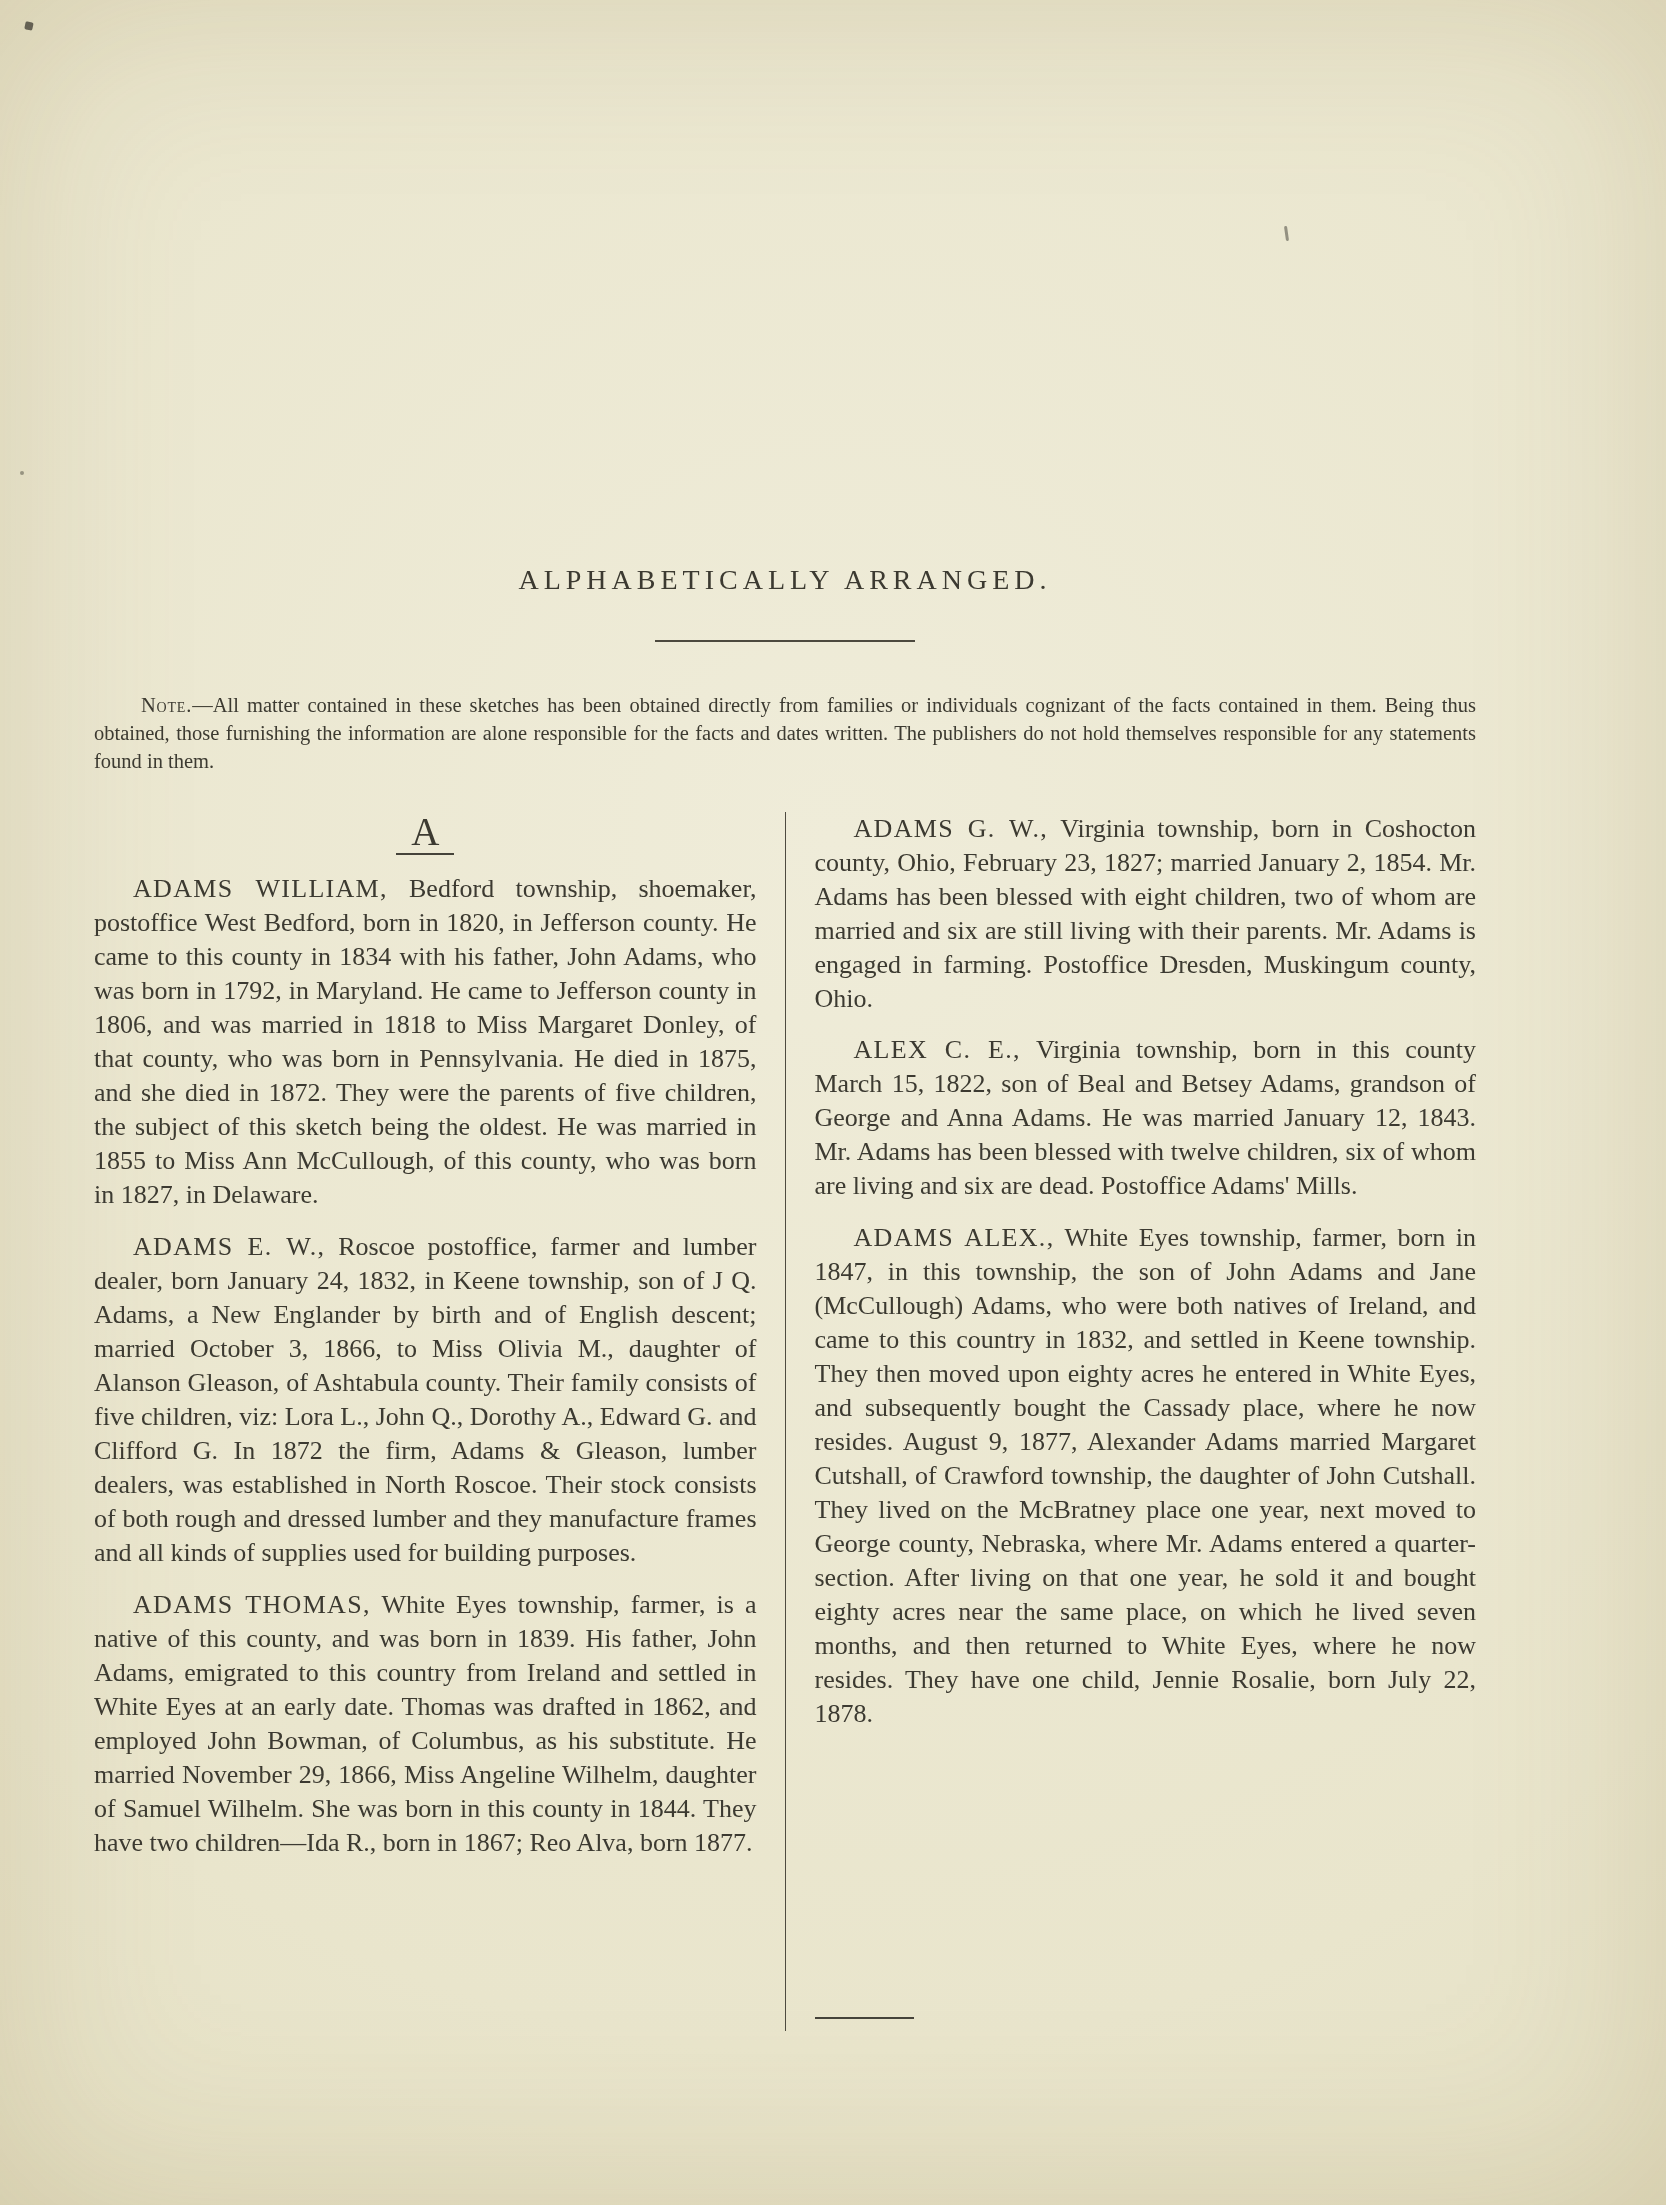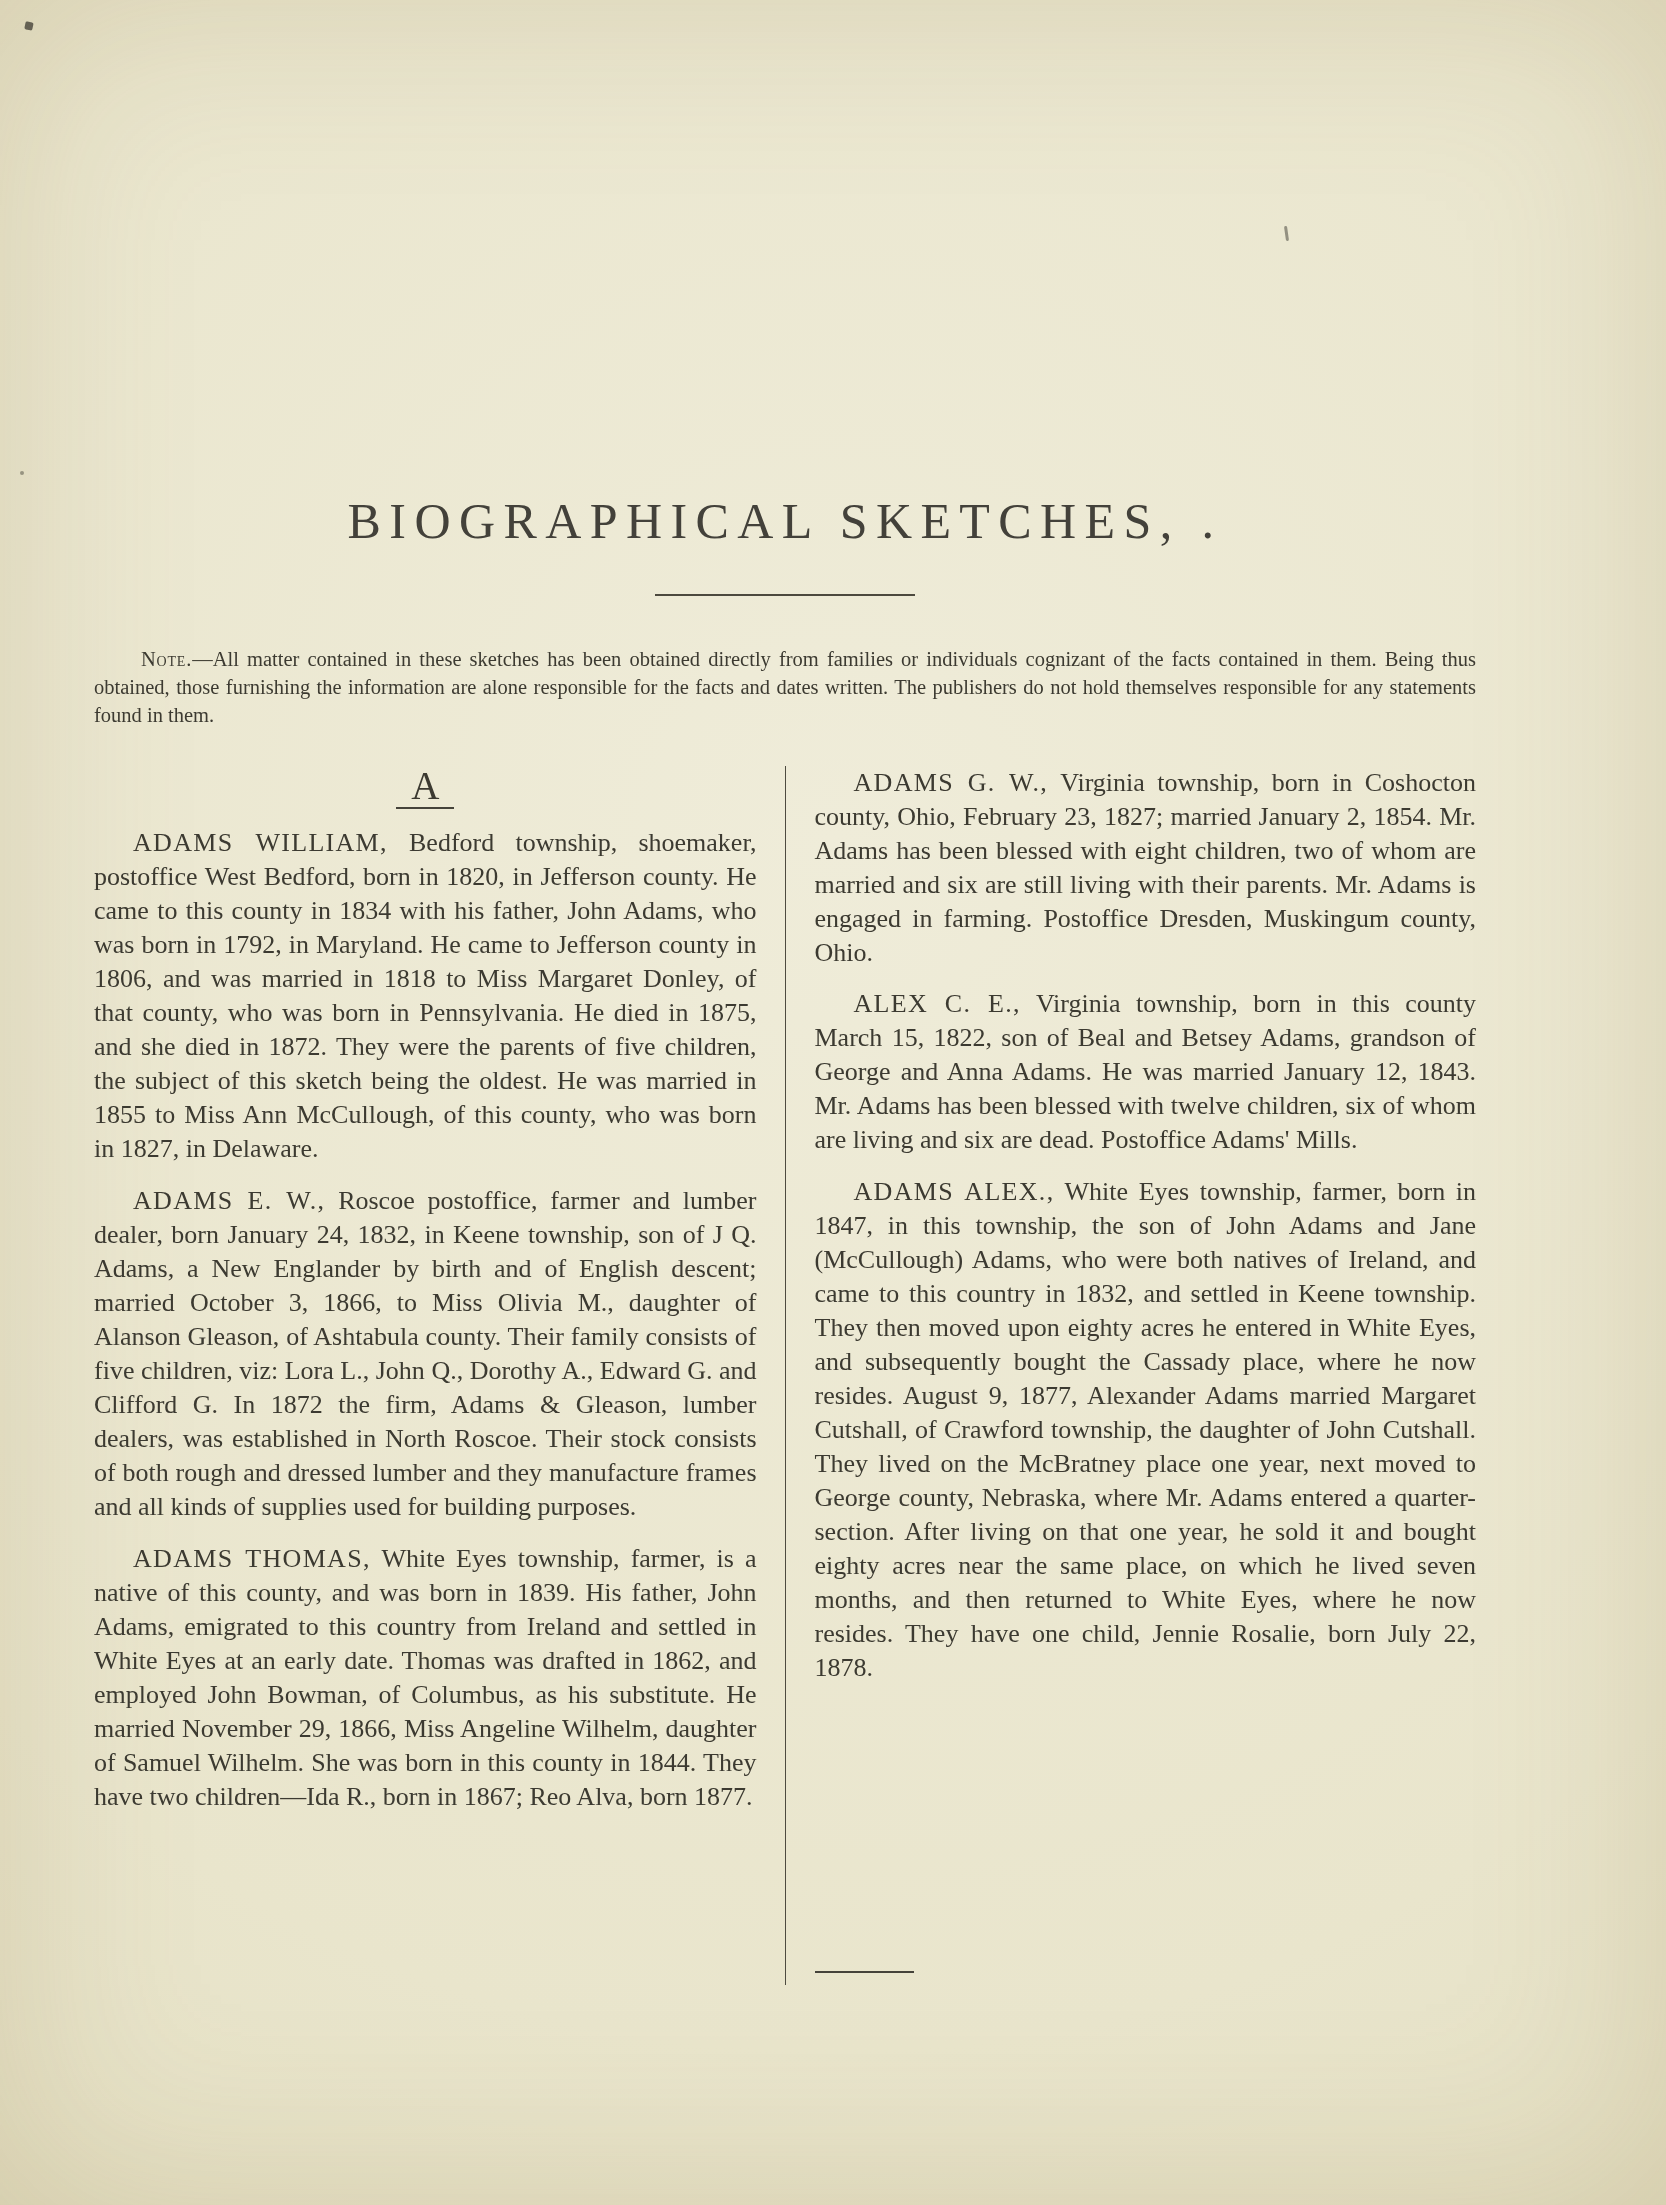--- a/index.html
+++ b/index.html
@@ -58,21 +58,21 @@
 </style>
 </head>
 <body>
 
 <div class="page">
 
   <div class="artifact a1"></div>
   <div class="artifact a2"></div>
   <div class="artifact a3"></div>
 
-  <h1 class="title">BIOGRAPHICAL SKETCHES, .</h1>
+  <h2 class="subtitle">ALPHABETICALLY ARRANGED.</h2>
   <div class="rule"></div>
 
   <p class="note"><span class="note-label">Note.</span><span>—All matter contained in these sketches has been obtained directly from families or individuals cognizant of the facts contained in them. Being thus obtained, those furnishing the information are alone responsible for the facts and dates written. The publishers do not hold themselves responsible for any statements found in them.</span></p>
 
   <div class="columns">
 
     <div class="col col-left">
       <div class="section-head">
         <span class="section-letter">A</span>
       </div>

